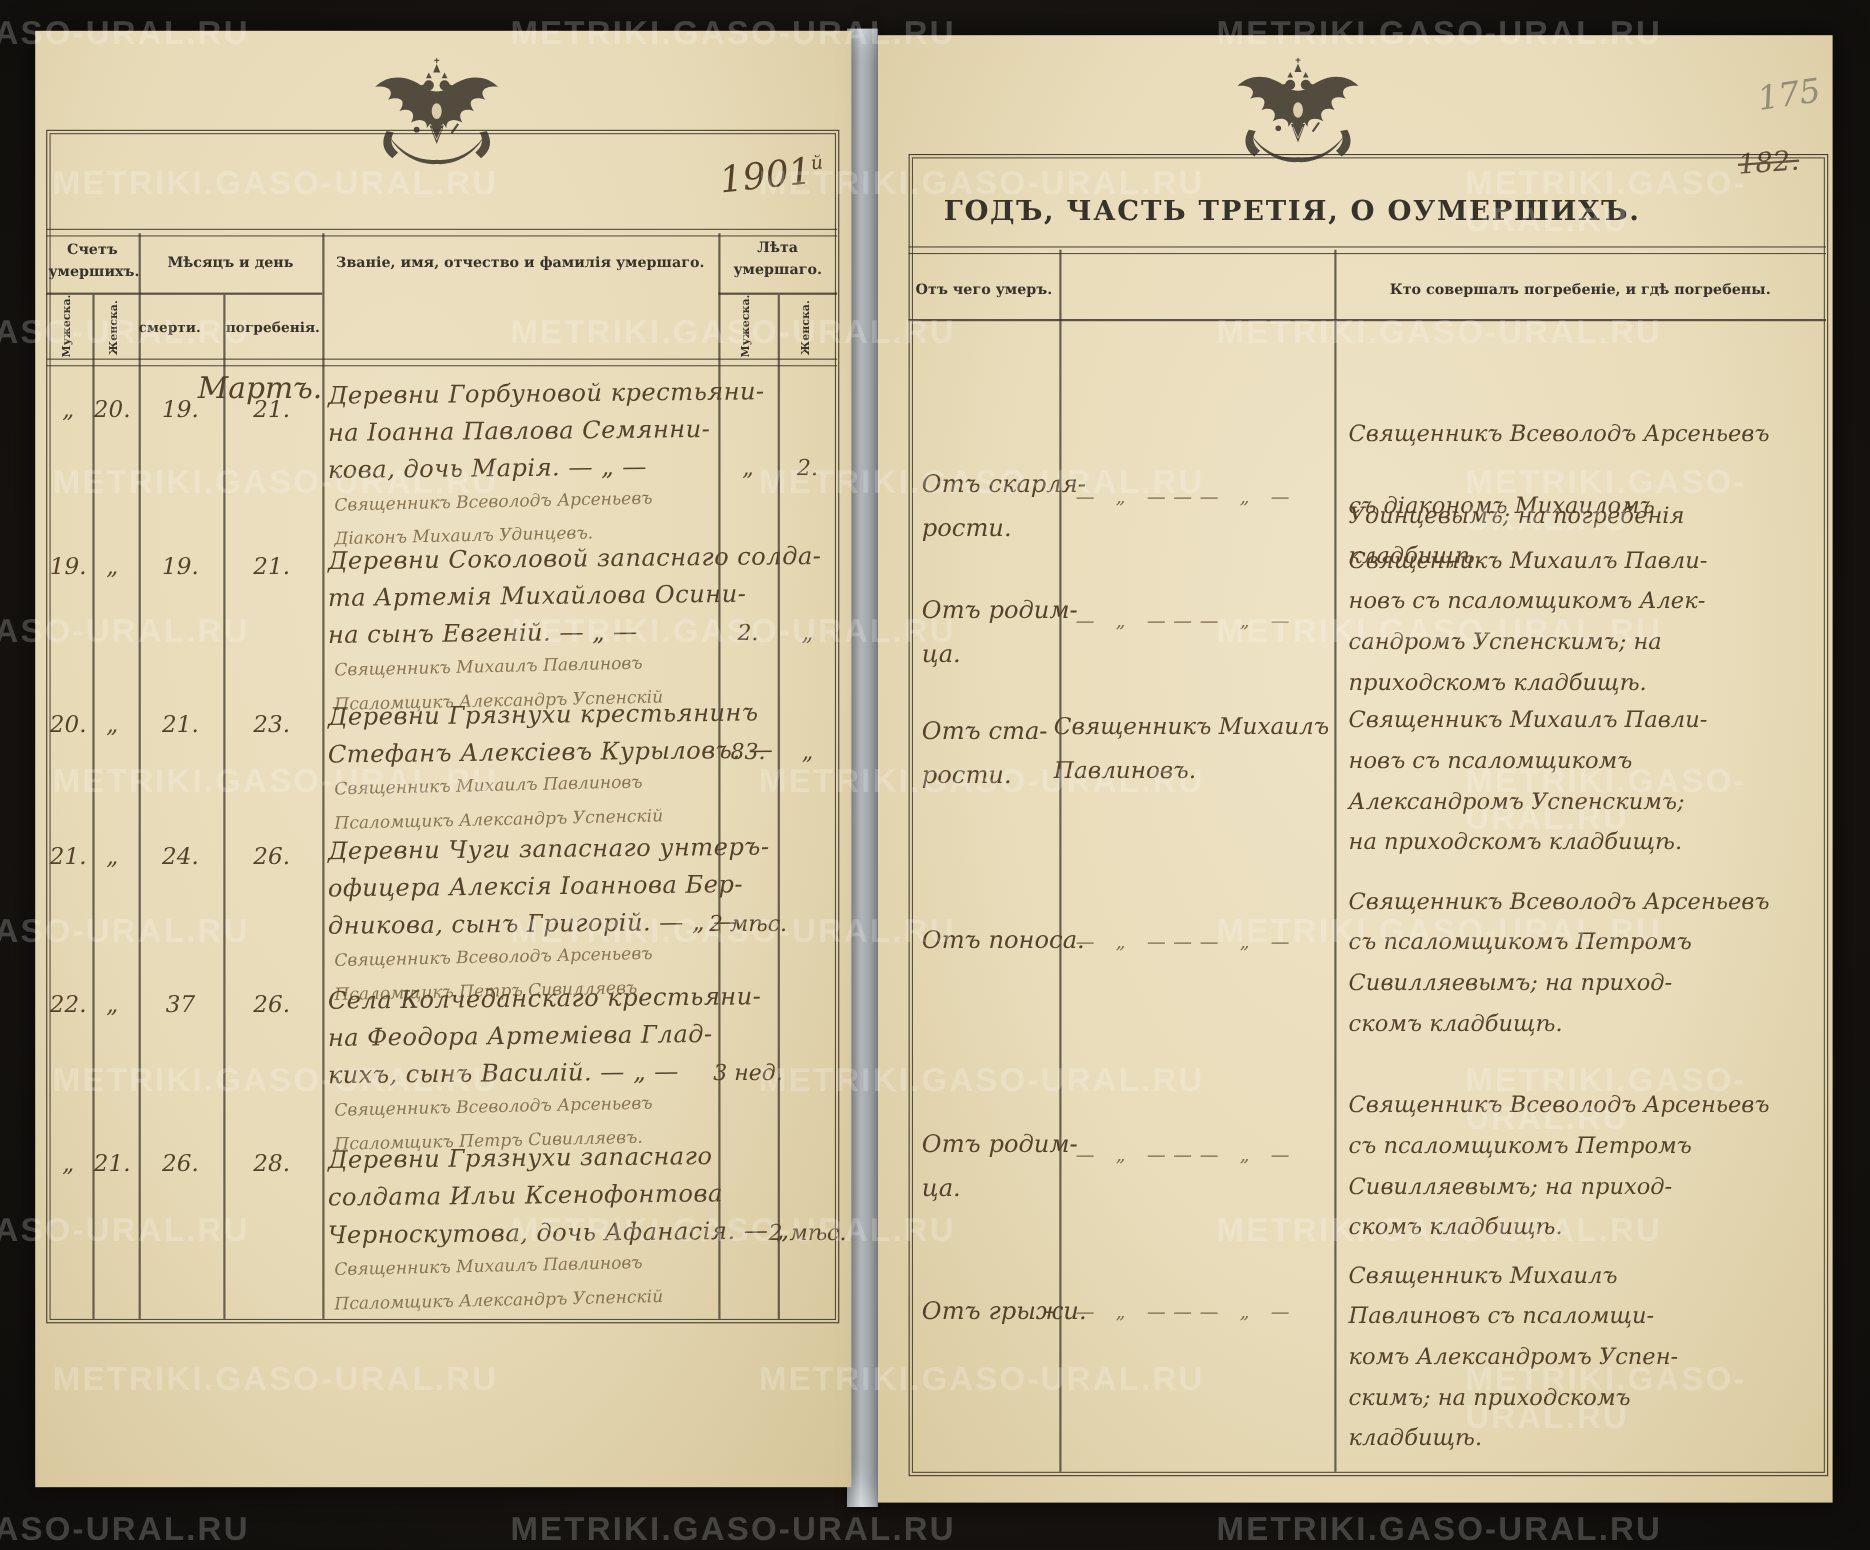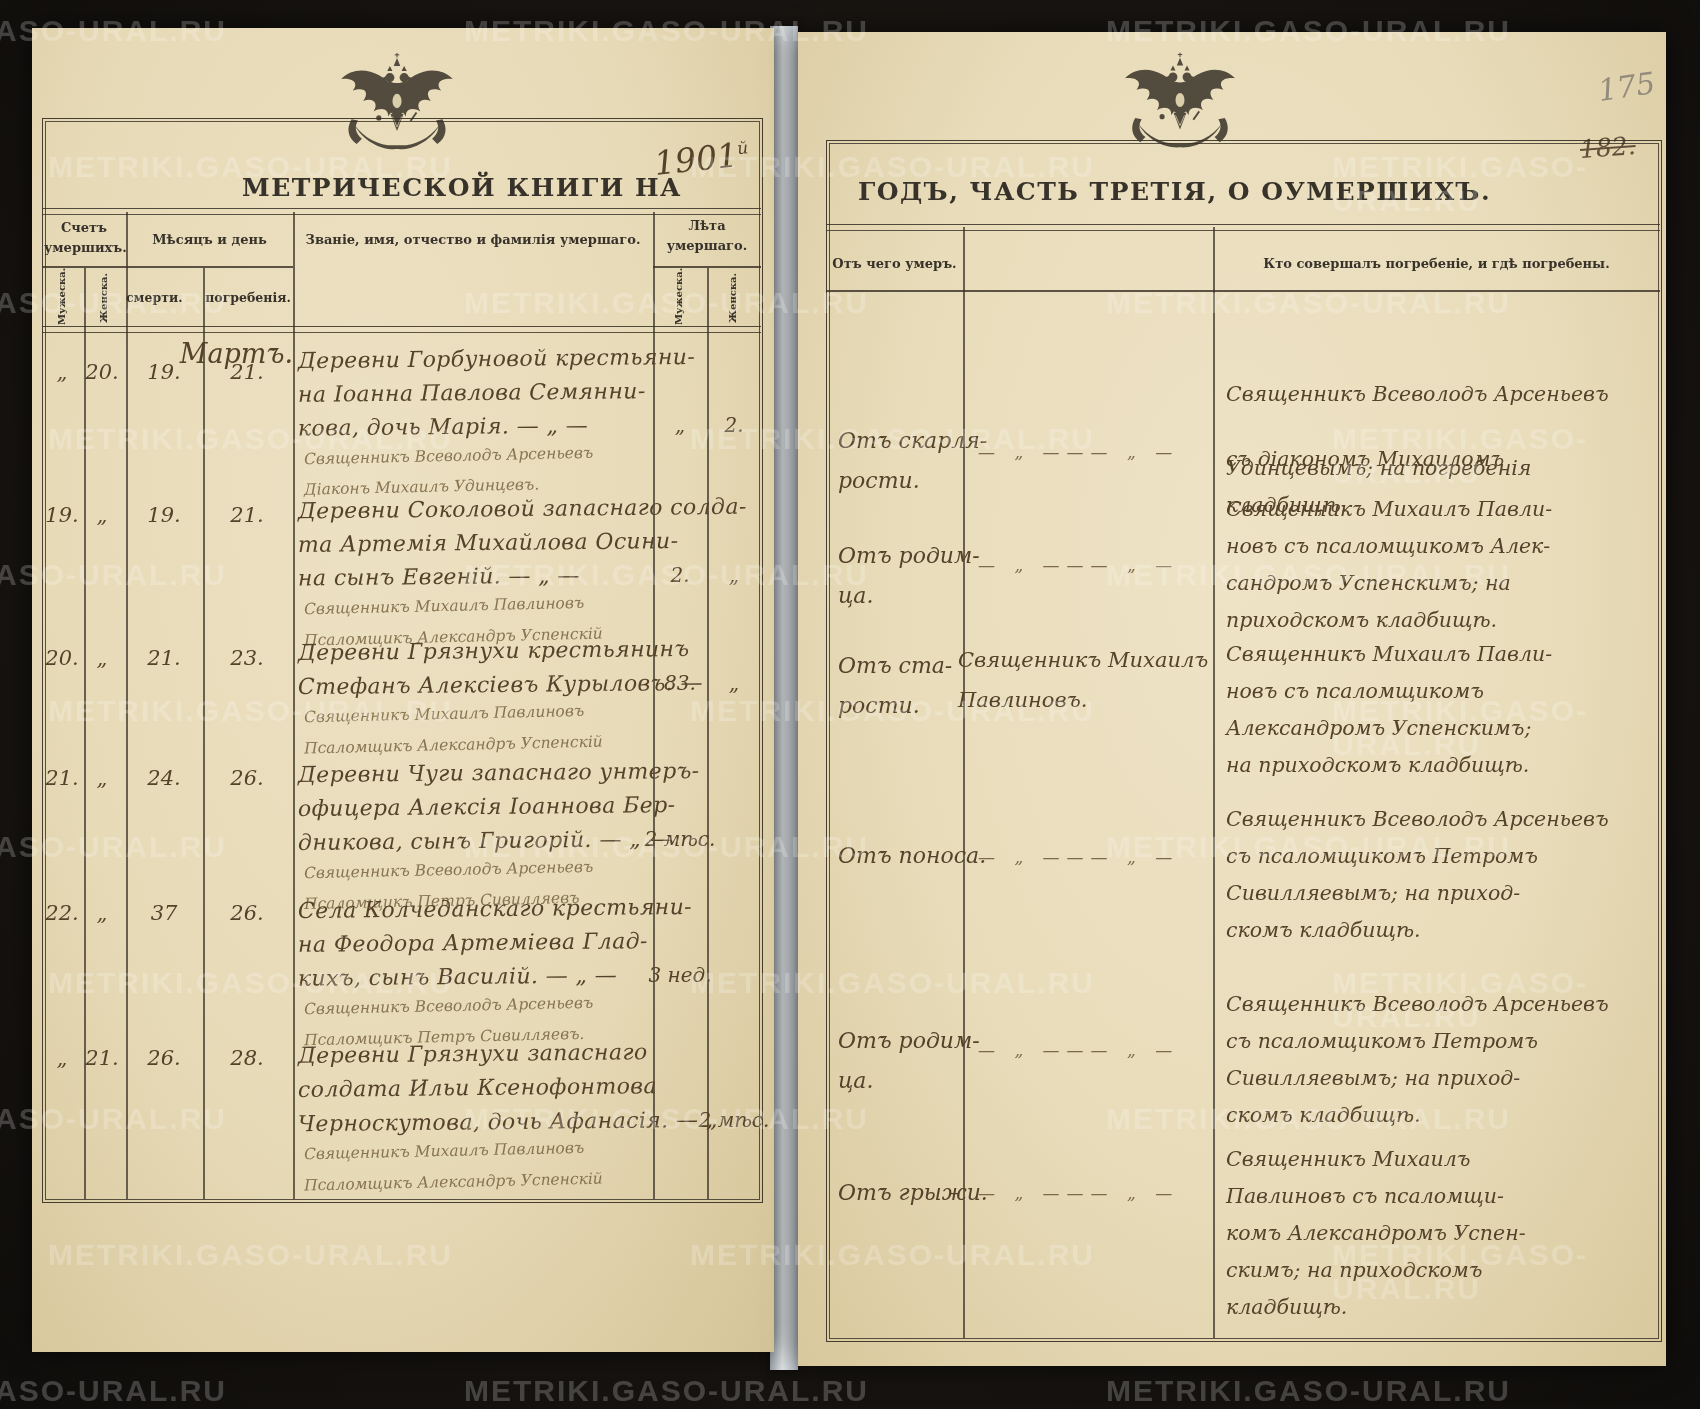--- a/index.html
+++ b/index.html
@@ -83,21 +83,20 @@
 
   <div id="binding"></div>
 
   <section class="page" id="page-left">
     <svg class="eagle" style="left:300px;top:20px" width="130" height="106" viewBox="0 0 200 160">
         <use href="#eagle"></use>
       </svg>
 
     <div class="frame" style="left:10px;top:90px;width:719px;height:1083px"></div>
 
-    <div class="abs pr title-main" style="left:190px;top:146px;width:480px">МЕТРИЧЕСКОЙ КНИГИ НА</div>
     <div class="abs hw year" style="left:622px;top:112px">
       <span>1901</span><sup>й</sup>
     </div>
 
     <div class="hline dbl" style="left:10px;top:180px;width:719px"></div>
     <div class="hline" style="left:10px;top:238px;width:84px"></div>
     <div class="hline" style="left:94px;top:238px;width:167px"></div>
     <div class="hline" style="left:621px;top:238px;width:108px"></div>
     <div class="hline dbl" style="left:10px;top:298px;width:719px"></div>
 

